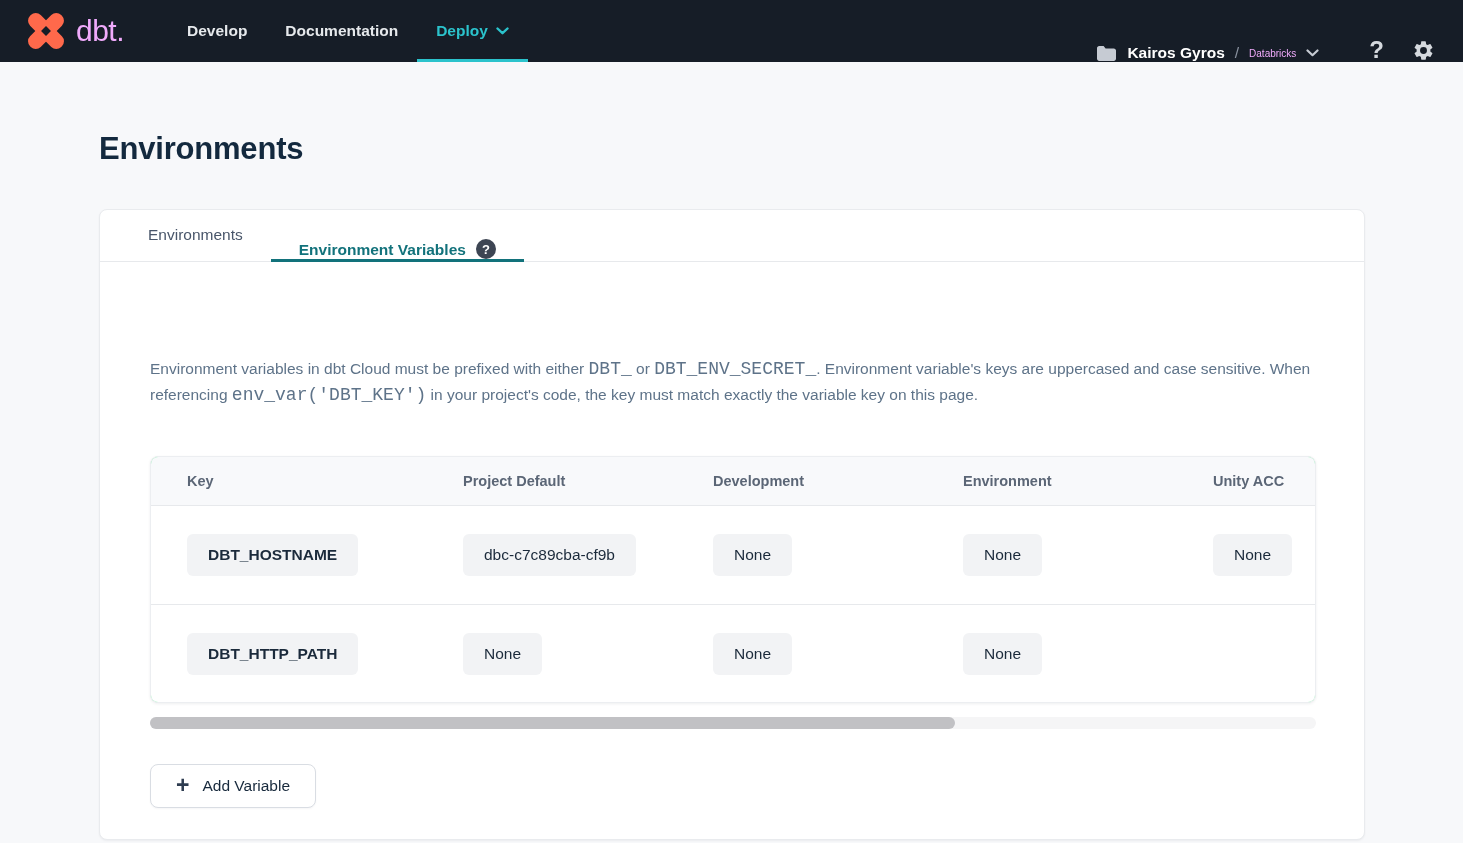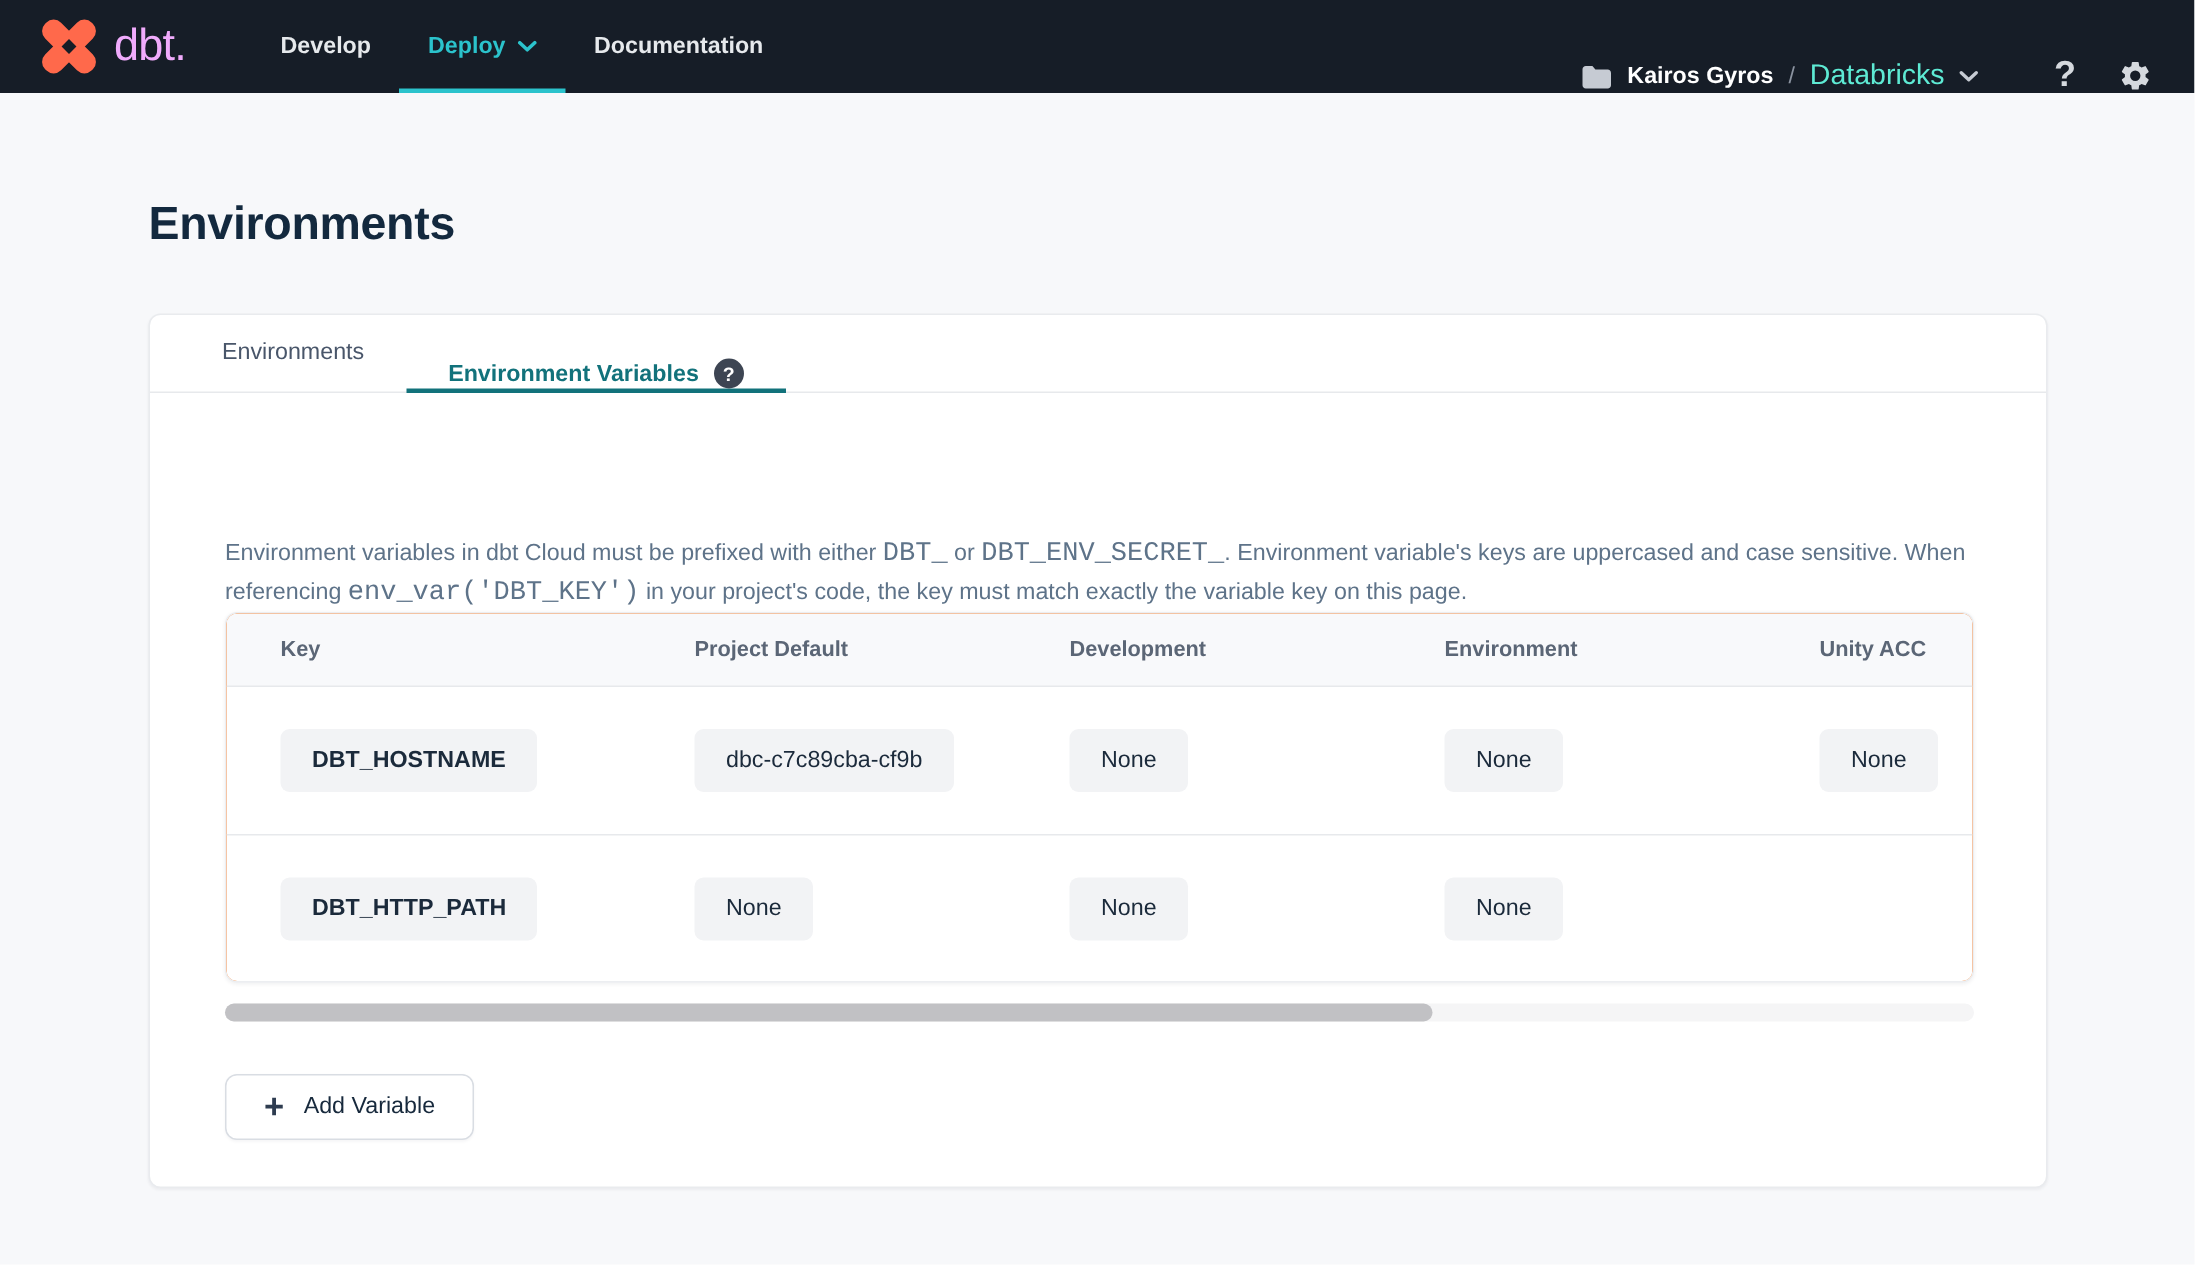--- a/index.html
+++ b/index.html
@@ -43,21 +43,21 @@
     cursor: pointer;
     border-bottom: 3px solid transparent;
     border-top: 3px solid transparent;
   }
   .nav-item.active { color: #2bc3cc; border-bottom-color: #2bc3cc; }
 
   .topnav-right { margin-left: auto; display: flex; align-items: flex-end; gap: 14px; }
   .project-crumb { display: flex; align-items: center; gap: 10px; margin-right: 26px; cursor: pointer; }
   .crumb-project { color: #ffffff; font-size: 15.5px; font-weight: 700; }
   .crumb-sep { color: #8b93a0; font-size: 15.5px; }
-  .crumb-env { color: #5eead4; font-size: 19px; }
+  .crumb-env { color: #f0abfc; font-size: 10px; }
   .nav-help {
     color: #d5d9de; font-size: 24px; font-weight: 800;
     padding: 0 10px; cursor: pointer; line-height: 1;
   }
   .nav-gear { padding: 0 4px; cursor: pointer; display: flex; align-items: center; }
 
   
   .page { padding: 66px 98px 0 99px; }
   .page-title {
     font-size: 31px; font-weight: 700; color: #13293e;
@@ -104,26 +104,27 @@
     color: #5e7389; font-size: 15.5px; line-height: 25px;
     max-width: 1166px;
   }
   .description .code {
     font-family: Liberation Mono, monospace;
     font-size: 18px;
   }
 
   
   .var-table {
+    margin-top: 48px;
     width: 1166px;
     border: 1px solid #eceef1;
     border-radius: 8px;
     box-shadow: 0 1px 3px rgba(16,24,40,0.07);
     overflow: hidden;
-    background: #f97316;
+    background: #86efac;
   }
   .t-row {
     display: grid;
     grid-template-columns: 276px 250px 250px 250px 1fr;
   }
   .t-head {
     background: #f8f9fb;
     border-bottom: 1px solid #e7e9ec;
     height: 49px;
   }
@@ -186,28 +187,28 @@
       <div class="logo-bar b"></div>
       <div class="logo-hole"></div>
     </div>
     <span class="logo-text">dbt.</span>
   </div>
 
   <nav class="nav-items">
     <div class="nav-item">
       <span>Develop</span>
     </div>
+    <div class="nav-item">
+      <span>Documentation</span>
+    </div>
     <div class="nav-item active">
       <span>Deploy</span>
       <svg width="13" height="8" viewBox="0 0 13 8">
         <polyline points="1.5,1.5 6.5,6.2 11.5,1.5" fill="none" stroke="#2bc3cc" stroke-width="2.4" stroke-linecap="round" stroke-linejoin="round"></polyline>
       </svg>
-    </div>
-    <div class="nav-item">
-      <span>Documentation</span>
     </div>
   </nav>
 
   <div class="topnav-right">
     <div class="project-crumb">
       <svg width="21" height="17" viewBox="0 0 21 17">
         <path d="M1 3.2C1 2 2 1 3.2 1h4.4l2 2.4h8.2c1.2 0 2.2 1 2.2 2.2v8.2c0 1.2-1 2.2-2.2 2.2H3.2C2 16 1 15 1 13.8V3.2z" fill="#c6cbd3"></path>
       </svg>
       <span class="crumb-project">Kairos Gyros</span>
       <span class="crumb-sep">/</span>

